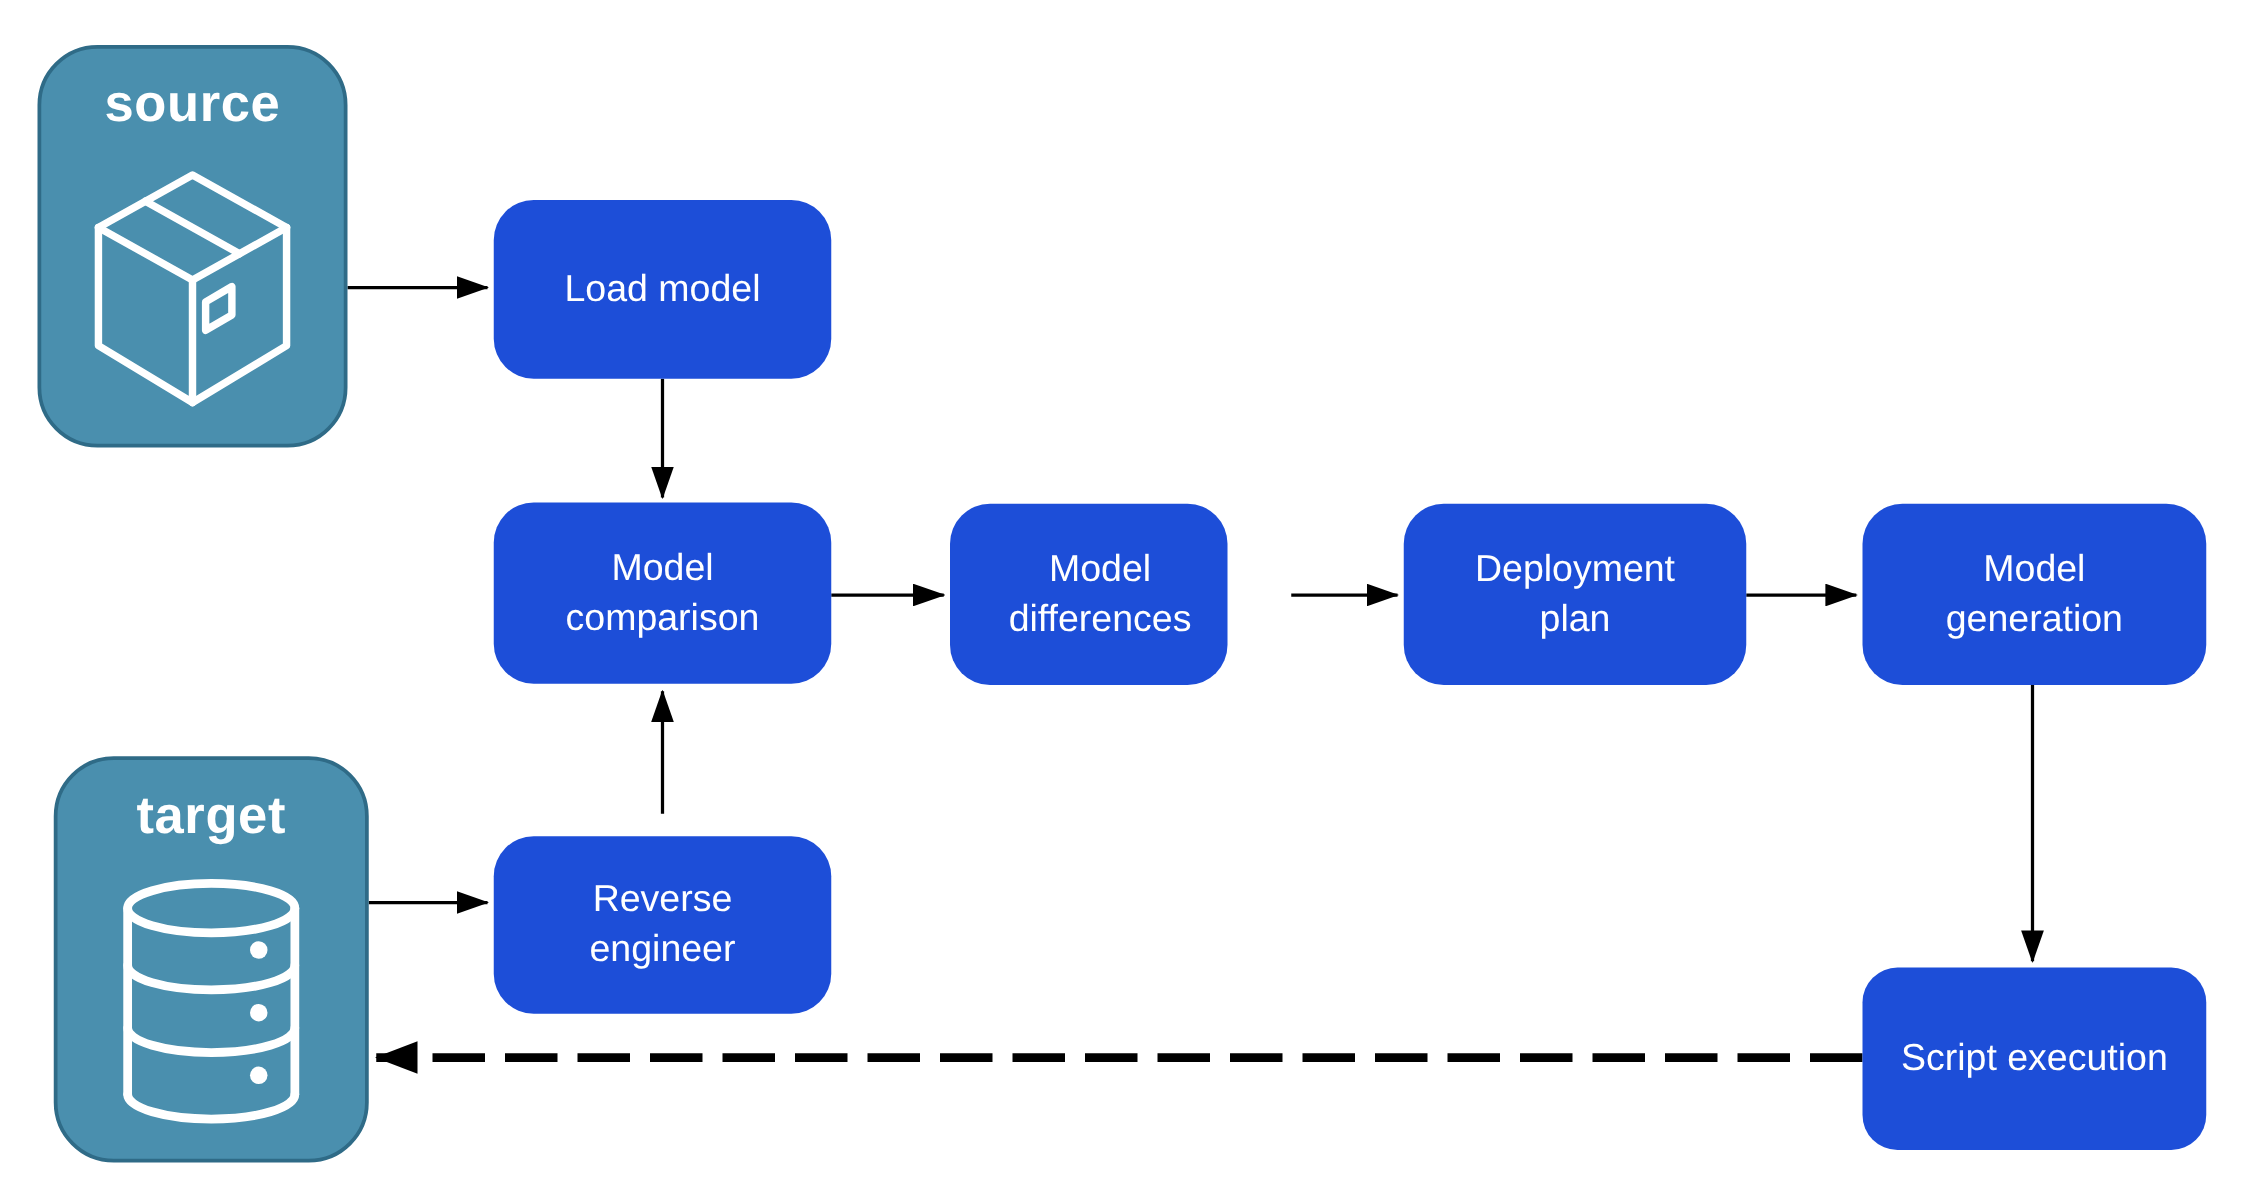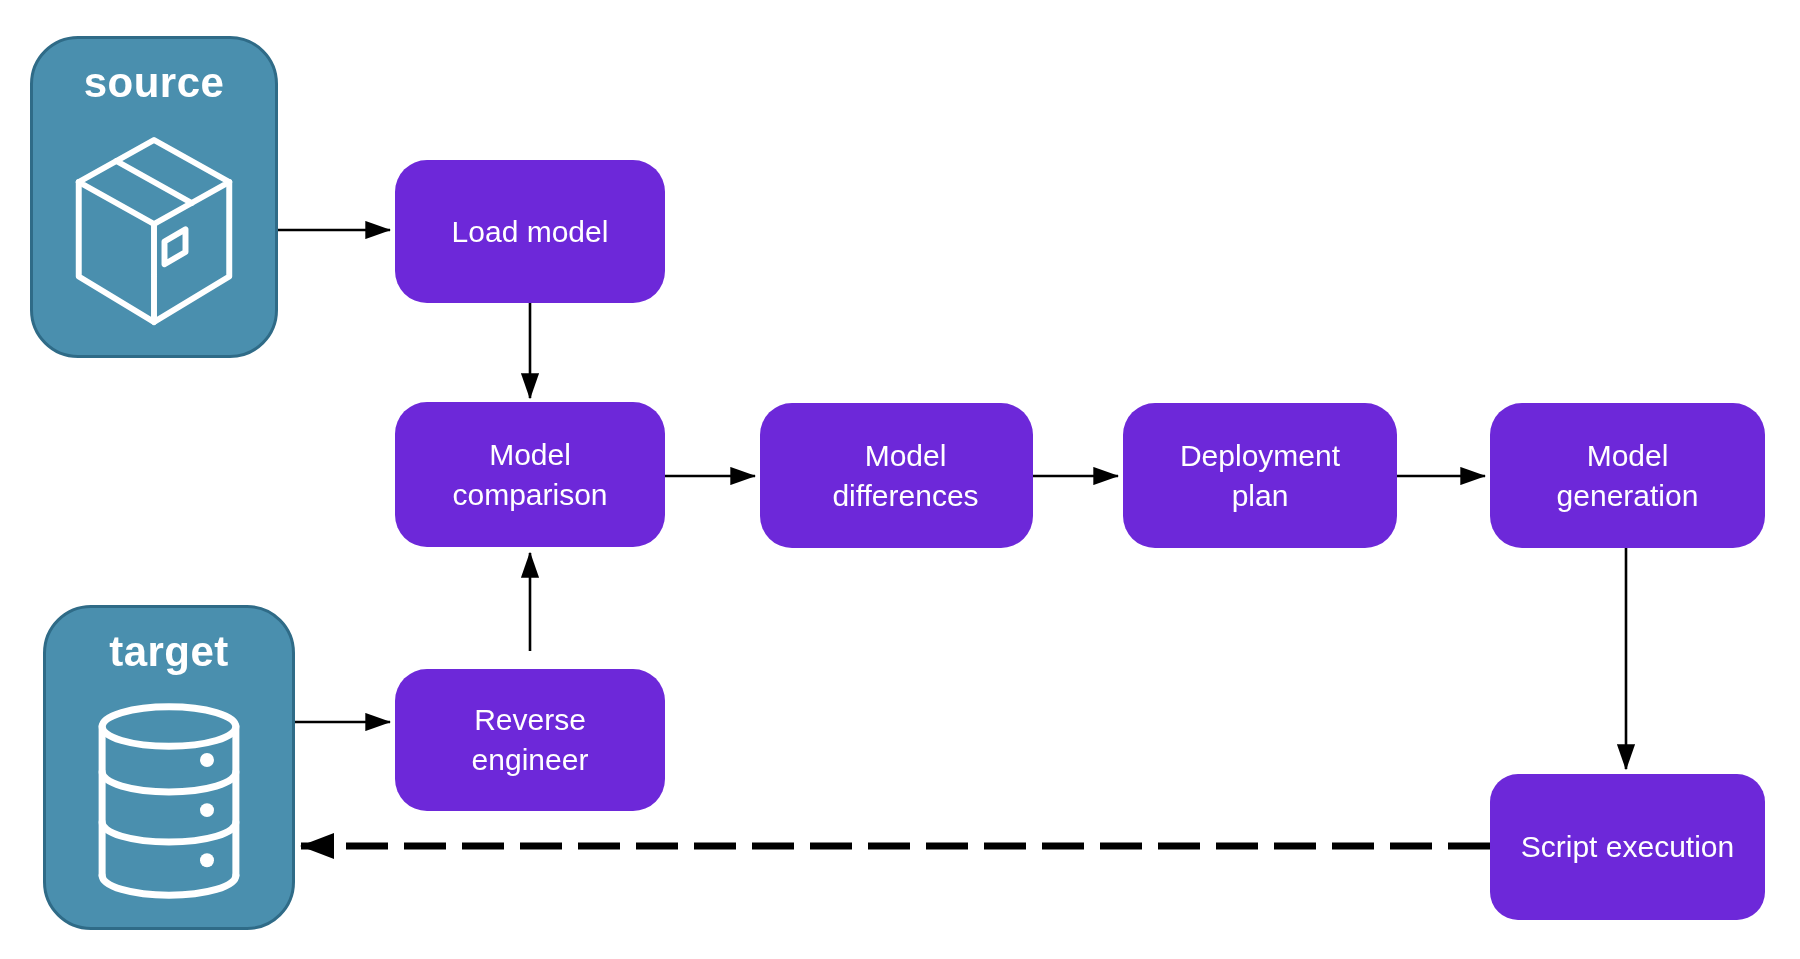--- a/index.html
+++ b/index.html
@@ -12,21 +12,21 @@
     overflow: hidden;
   }
   .edges {
     position: absolute;
     left: 0; top: 0;
     width: 1800px; height: 959px;
     pointer-events: none;
   }
   .node {
     position: absolute;
-    background: #6d28d9;
+    background: #1d4ed8;
     border-radius: 32px;
     color: #ffffff;
     display: flex;
     align-items: center;
     justify-content: center;
     text-align: center;
     font-size: 30px;
     line-height: 1.32;
     padding: 0 30px;
     box-sizing: border-box;
@@ -110,21 +110,21 @@
   </div>
 
   <div class="node" style="left:395px; top:160px; width:270px; height:143px;">
     <span>Load model</span>
   </div>
 
   <div class="node" style="left:395px; top:402px; width:270px; height:145px;justify-content:flex-end;">
     <span>Model comparison</span>
   </div>
 
-  <div class="node" style="left:760px; top:403px; width:273px; height:145px;padding-left:48px;">
+  <div class="node" style="left:760px; top:403px; width:222px; height:145px;padding-left:48px;">
     <span>Model differences</span>
   </div>
 
   <div class="node" style="left:1123px; top:403px; width:274px; height:145px;">
     <span>Deployment plan</span>
   </div>
 
   <div class="node" style="left:1490px; top:403px; width:275px; height:145px;">
     <span>Model generation</span>
   </div>

